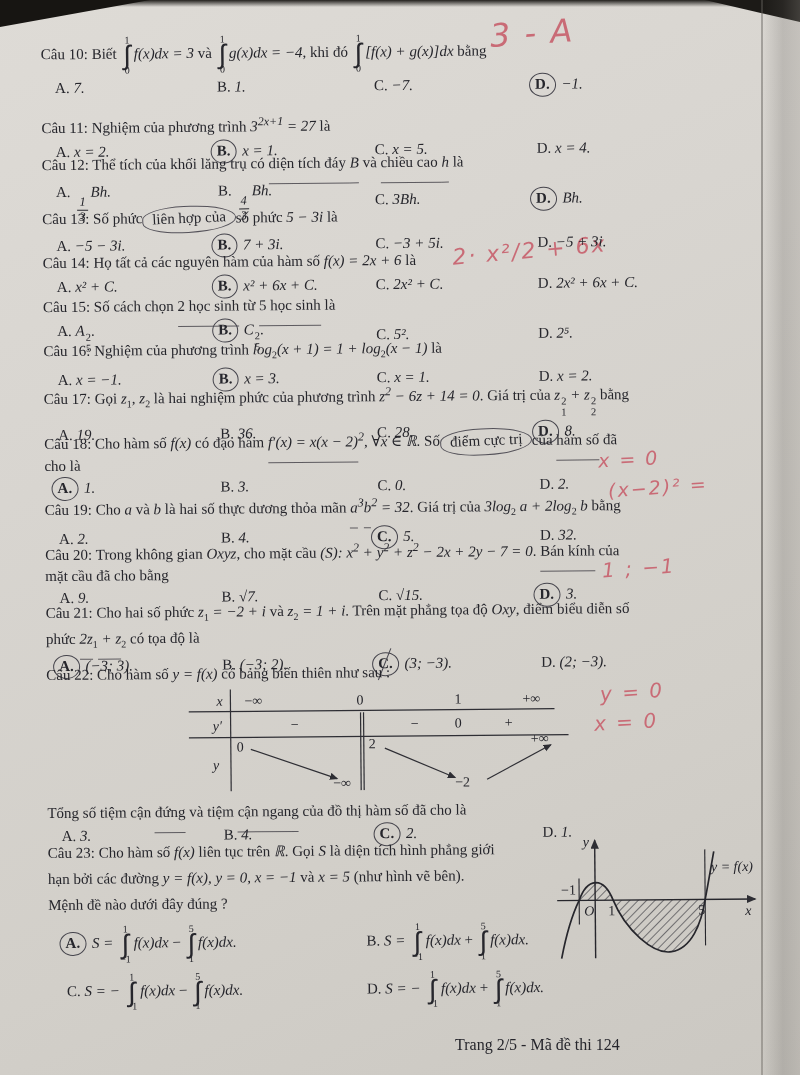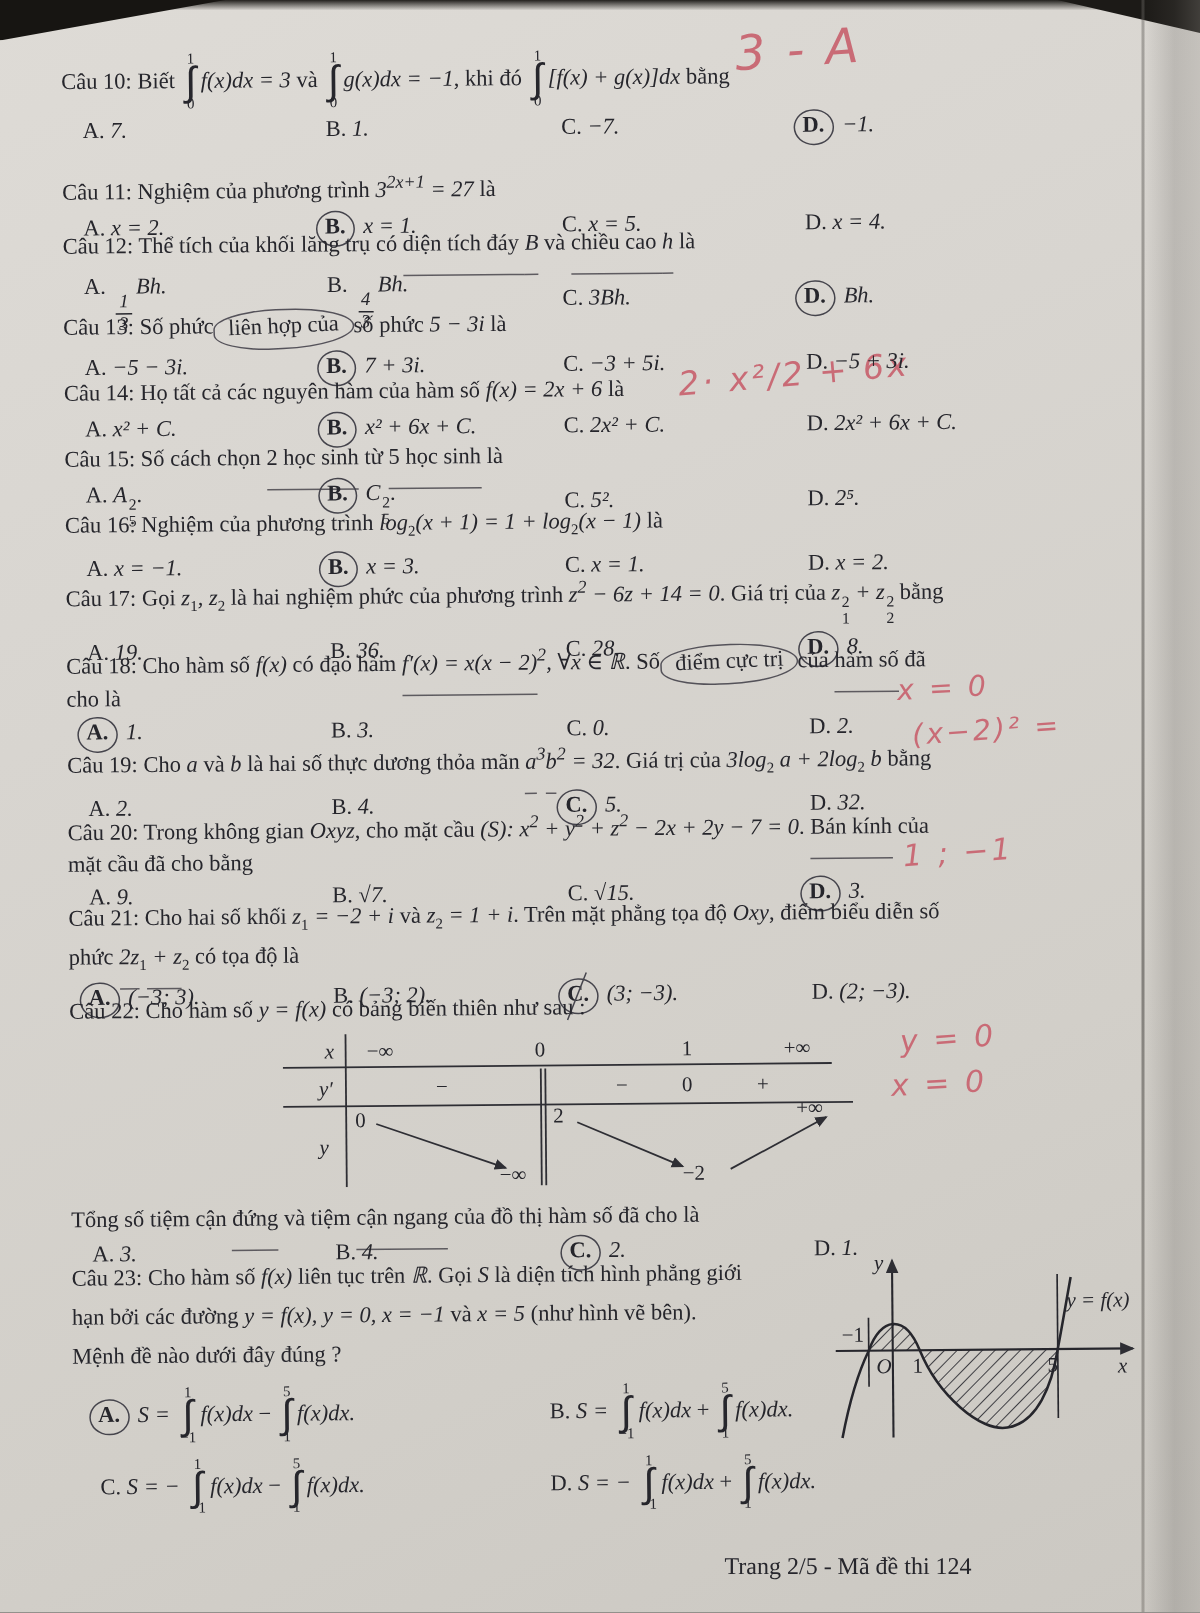--- a/index.html
+++ b/index.html
@@ -34,21 +34,21 @@
   .frac{display:inline-flex;flex-direction:column;align-items:center;vertical-align:-0.75em;line-height:1.05;margin:0 3px;font-size:12.5px;font-style:italic;}
   .frac .den{border-top:1.2px solid #26262c;padding:0 2px;}
   .ss{display:inline-flex;flex-direction:column;align-items:flex-start;vertical-align:-0.5em;line-height:1;font-size:10.5px;margin-left:1px;}
   .bigint{display:inline-flex;flex-direction:column;align-items:center;line-height:0.8;vertical-align:middle;margin:0 3px;}
   .bigint .glyph{font-size:27px;font-family:"DejaVu Sans",sans-serif;font-weight:200;}
   .bigint .sup,.bigint .sub{font-size:10px;font-style:normal;vertical-align:baseline;}
   .hand{position:absolute;font-family:"DejaVu Sans",sans-serif;font-style:italic;color:#c96b76;letter-spacing:2px;white-space:nowrap;}
   .svgwrap{margin-left:142px;margin-top:3px;}
   svg text{font-family:"Liberation Serif","DejaVu Serif",serif;font-size:14px;fill:#26262c;}
   svg text.it{font-style:italic;}
-  .footer{position:absolute;left:483px;top:1036px;font-size:16px;}
+  .footer{position:absolute;left:455px;top:1036px;font-size:16px;}
 </style>
 </head>
 <body>
 
 <div class="page">
   <div class="edge-top"></div>
   <div class="corner-tl"></div>
   <div class="corner-tr"></div>
   <div class="edge-right"></div>
   <div class="crease"></div>
@@ -65,21 +65,21 @@
 
     <div class="q" style="top:34px;">
       <div class="stem"><span class="b">Câu 10: </span><span>Biết </span><span class="bigint">
             <span class="sup">1</span>
             <span class="glyph">∫</span>
             <span class="sub">0</span>
           </span><span class="mi">f(x)dx = 3</span><span> và </span><span class="bigint">
             <span class="sup">1</span>
             <span class="glyph">∫</span>
             <span class="sub">0</span>
-          </span><span class="mi">g(x)dx = −1</span><span>, khi đó </span><span class="bigint">
+          </span><span class="mi">g(x)dx = −4</span><span>, khi đó </span><span class="bigint">
             <span class="sup">1</span>
             <span class="glyph">∫</span>
             <span class="sub">0</span>
           </span><span class="mi">[f(x) + g(x)]dx</span><span> bằng</span></div>
       <div class="opts">
         <div class="opt"><span class="b">A. </span><span class="mi">7.</span></div>
         <div class="opt"><span class="b">B. </span><span class="mi">1.</span></div>
         <div class="opt"><span class="b">C. </span><span class="mi">−7.</span></div>
         <div class="opt"><span class="circ">D.</span><span class="mi"> −1.</span></div>
       </div>
@@ -199,21 +199,21 @@
       <div class="stem"><span>mặt cầu đã cho bằng</span></div>
       <div class="opts" style="margin-top:1px;">
         <div class="opt"><span class="b">A. </span><span class="mi">9.</span></div>
         <div class="opt"><span class="b">B. </span><span class="mi">√7.</span></div>
         <div class="opt"><span class="b">C. </span><span class="mi">√15.</span></div>
         <div class="opt"><span class="circ">D.</span><span class="mi"> 3.</span></div>
       </div>
     </div>
 
     <div class="q" style="top:600px;">
-      <div class="stem"><span class="b">Câu 21: </span><span>Cho hai số khối </span><span class="mi">z</span><span class="sub">1</span><span class="mi"> = −2 + i</span><span> và </span><span class="mi">z</span><span class="sub">2</span><span class="mi"> = 1 + i</span><span>. Trên mặt phẳng tọa độ </span><span class="mi">Oxy</span><span>, điểm biểu diễn số</span></div>
+      <div class="stem"><span class="b">Câu 21: </span><span>Cho hai số phức </span><span class="mi">z</span><span class="sub">1</span><span class="mi"> = −2 + i</span><span> và </span><span class="mi">z</span><span class="sub">2</span><span class="mi"> = 1 + i</span><span>. Trên mặt phẳng tọa độ </span><span class="mi">Oxy</span><span>, điểm biểu diễn số</span></div>
       <div class="stem"><span>phức </span><span class="mi ul">2z</span><span class="sub">1</span><span class="mi ul"> + z</span><span class="sub">2</span><span> có tọa độ là</span></div>
       <div class="opts" style="margin-top:1px;">
         <div class="opt"><span class="circ">A.</span><span class="mi"> (−3; 3).</span></div>
         <div class="opt"><span class="b">B. </span><span class="mi">(−3; 2).</span></div>
         <div class="opt"><span class="circX">C.</span><span class="mi"> (3; −3).</span></div>
         <div class="opt"><span class="b">D. </span><span class="mi">(2; −3).</span></div>
       </div>
     </div>
 
     <div class="q" style="top:662px;">

